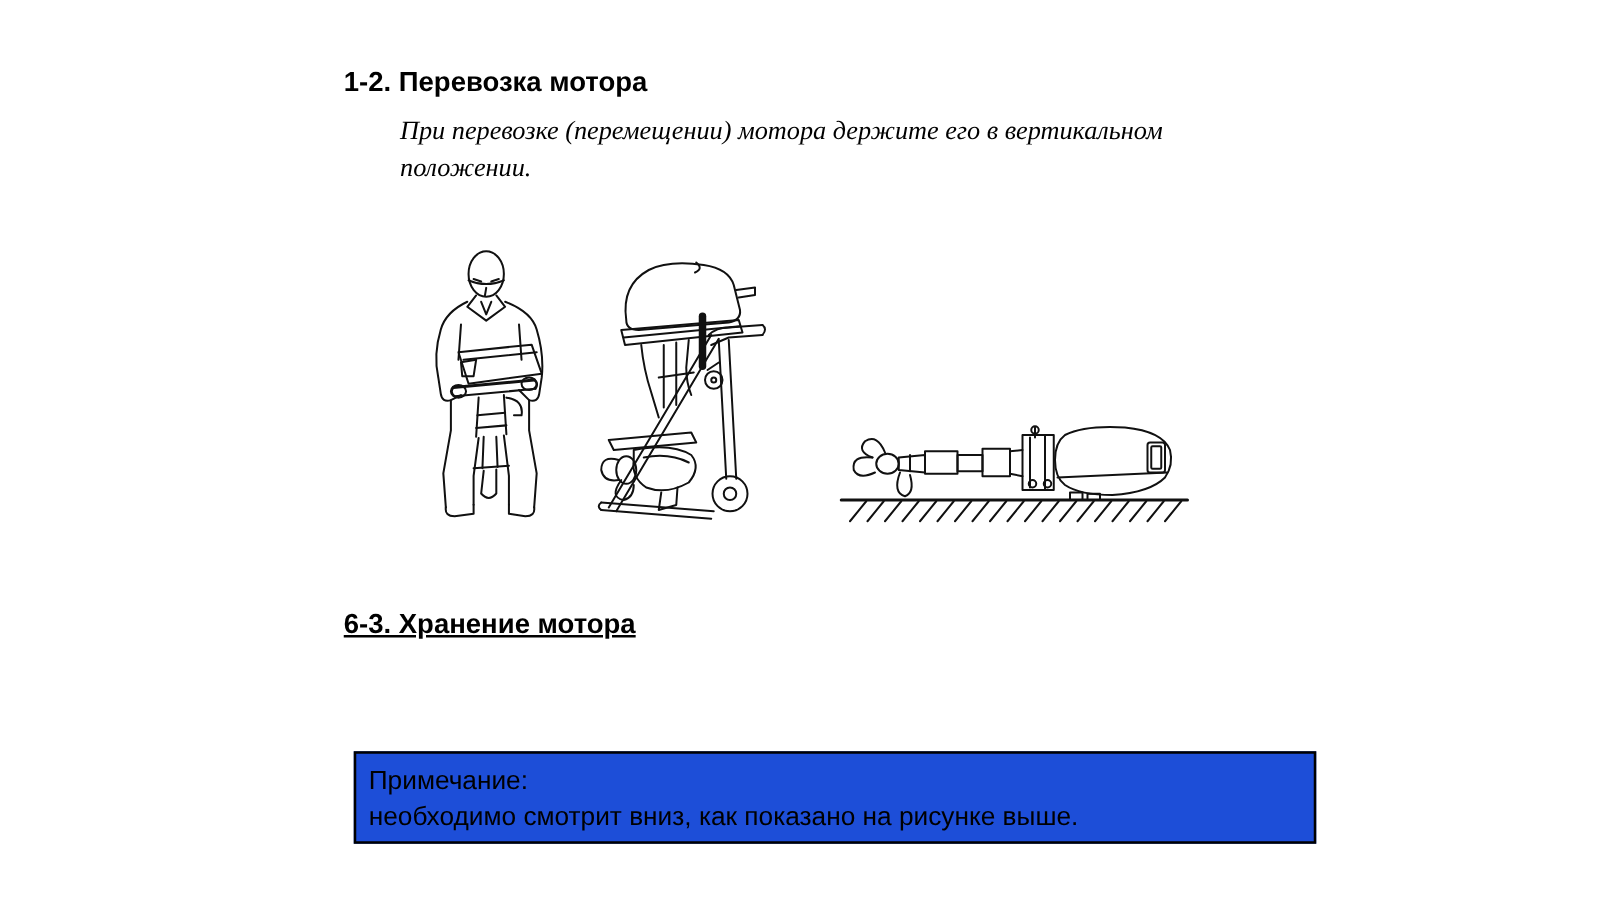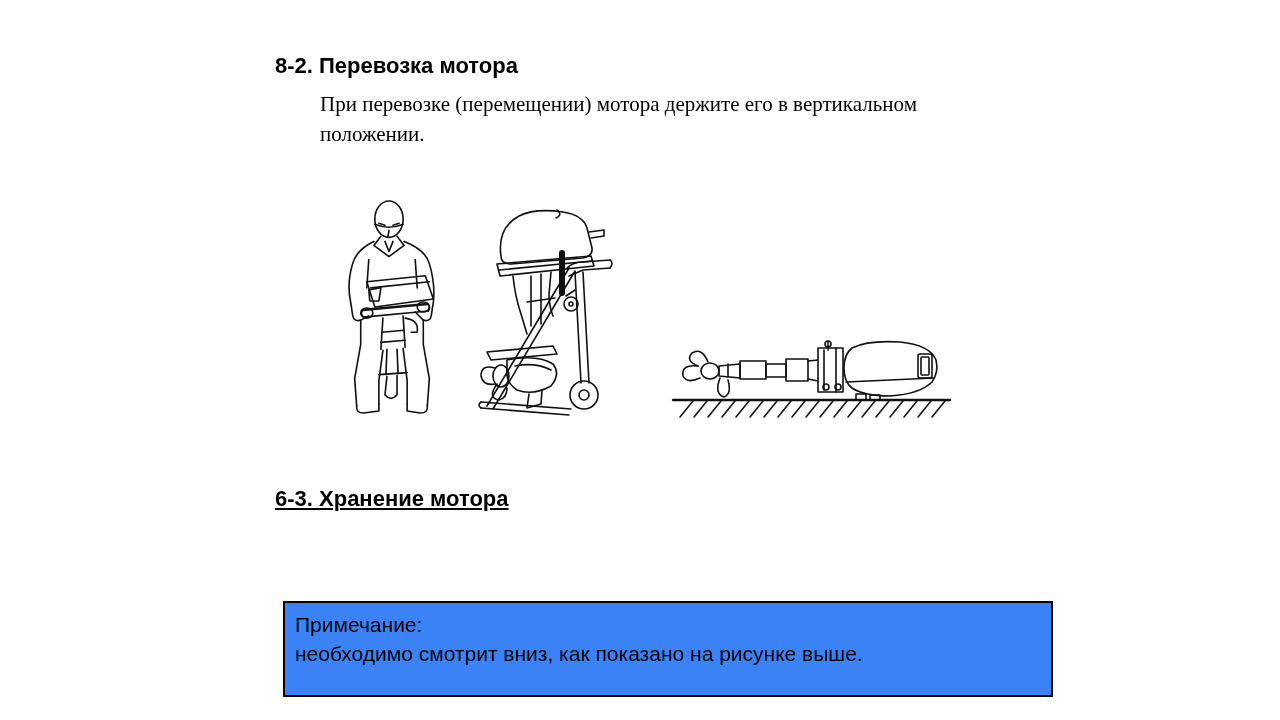--- a/index.html
+++ b/index.html
@@ -24,21 +24,21 @@
     color: #000000;
     white-space: nowrap;
   }
   .serif-body {
     position: absolute;
     font-family: "Liberation Serif", serif;
     font-size: 21px;
     line-height: 30px;
     color: #000000;
   }
-  .serif-body .line { white-space: nowrap; }
+  .serif-body .line { white-space: nowrap; font-style: italic; }
   #heading-transport { left: 275px; top: 53px; }
   #body-transport    { left: 320px; top: 89px; }
   #heading-storage   { left: 275px; top: 486px; text-decoration: underline; }
   #body-storage      { left: 325px; top: 519px; }
 
   .figure { position: absolute; }
   #fig-person { left: 338px; top: 197px; width: 108px; height: 220px; }
   #fig-stand  { left: 471px; top: 206px; width: 146px; height: 210px; }
   #fig-lying  { left: 668px; top: 338px; width: 288px; height: 85px; }
 
@@ -49,40 +49,40 @@
     stroke-width: 1.6;
     stroke-linecap: round;
     stroke-linejoin: round;
   }
   .ink-thick { stroke-width: 2.4; }
   .ink-fill { fill: #111111; stroke: none; }
 
   .note-box {
     position: absolute;
     left: 283px; top: 601px;
-    width: 770px; height: 96px;
+    width: 770px; height: 74px;
     border: 2px solid #000000;
-    background: #3b82f6;
+    background: #1d4ed8;
     padding: 7px 10px 0 10px;
   }
   .note-box .note-line {
     font-family: "Liberation Sans", sans-serif;
     font-size: 21px;
     line-height: 29px;
     color: #000000;
     white-space: nowrap;
     overflow: hidden;
   }
 </style>
 </head>
 <body>
 
 <div class="page">
 
-  <div class="section-heading" id="heading-transport">8-2. Перевозка мотора</div>
+  <div class="section-heading" id="heading-transport">1-2. Перевозка мотора</div>
 
   <div class="serif-body" id="body-transport">
     <div class="line">При перевозке (перемещении) мотора держите его в вертикальном</div>
     <div class="line">положении.</div>
   </div>
 
   <div class="figure" id="fig-person">
     <svg viewBox="0 0 106 218">
 
       <ellipse class="ink" cx="50" cy="22" rx="14" ry="18"></ellipse>

